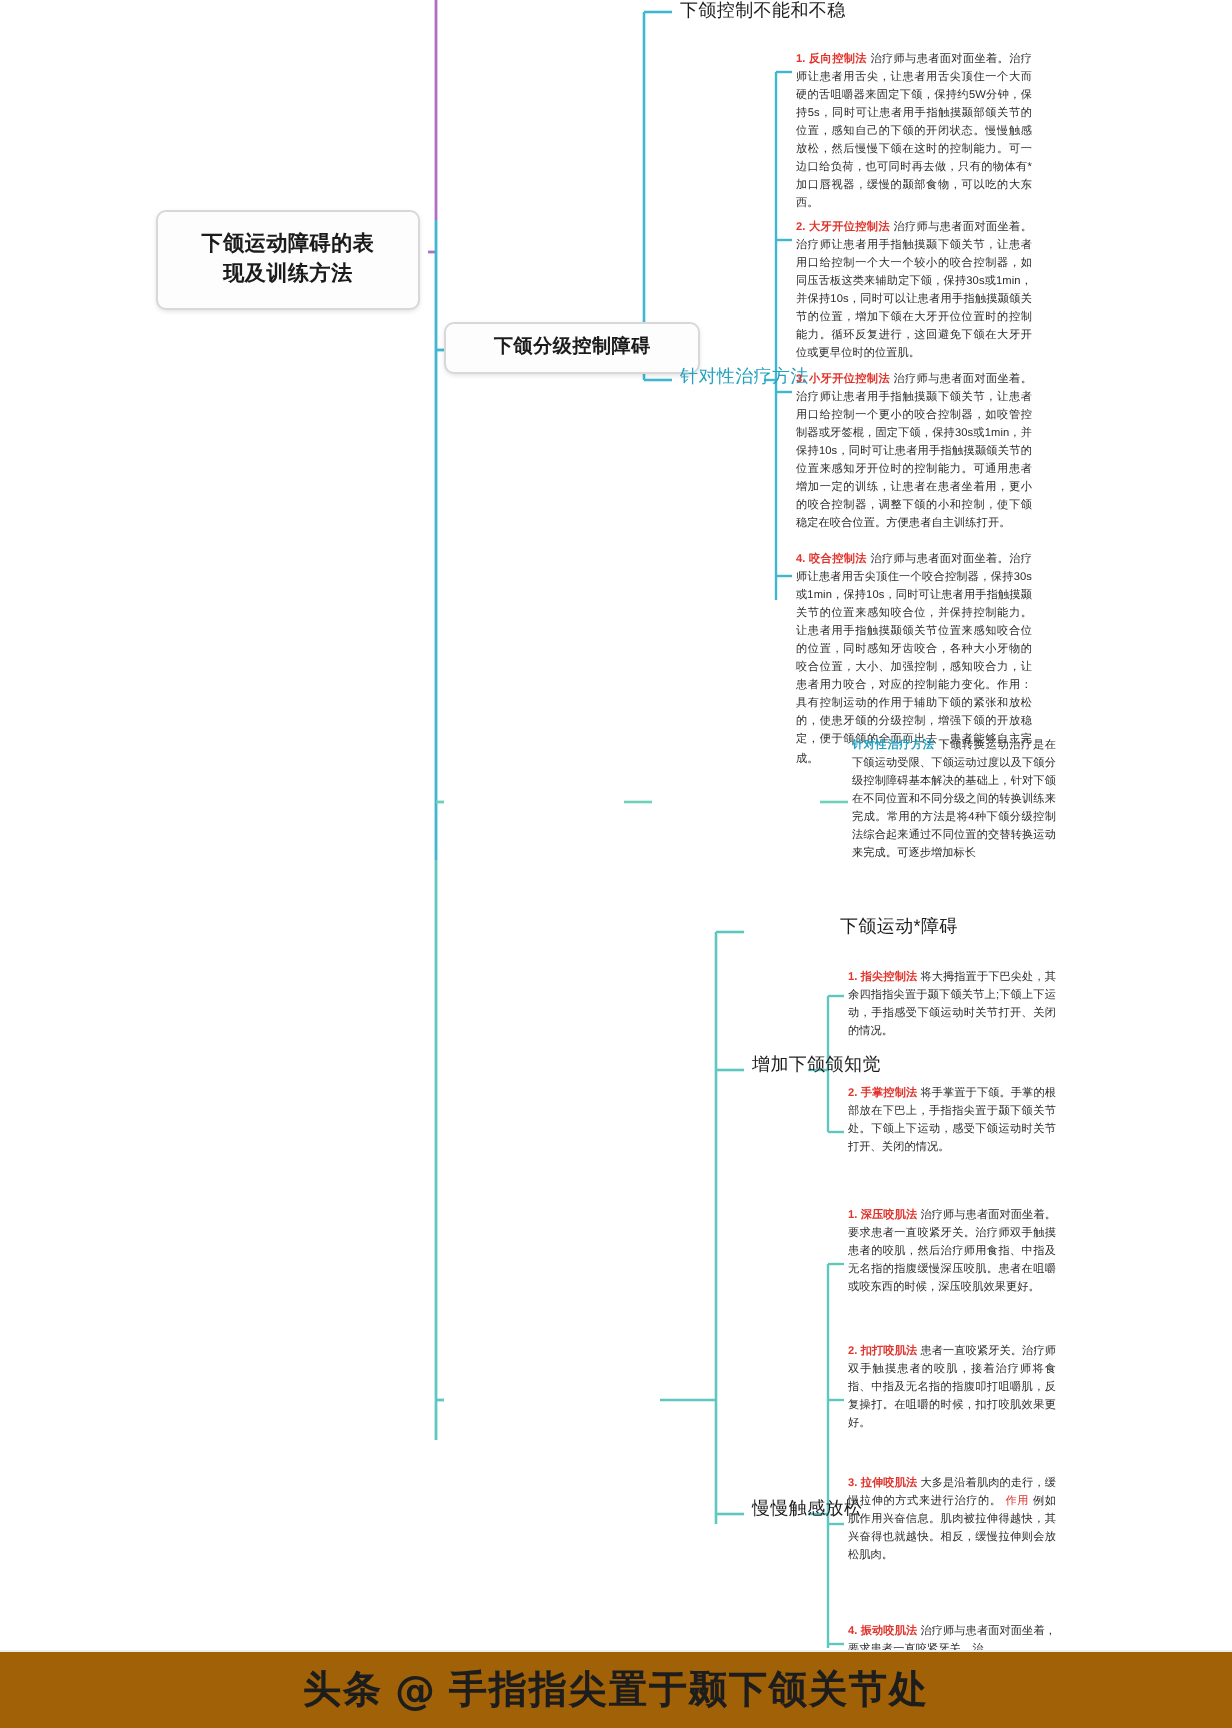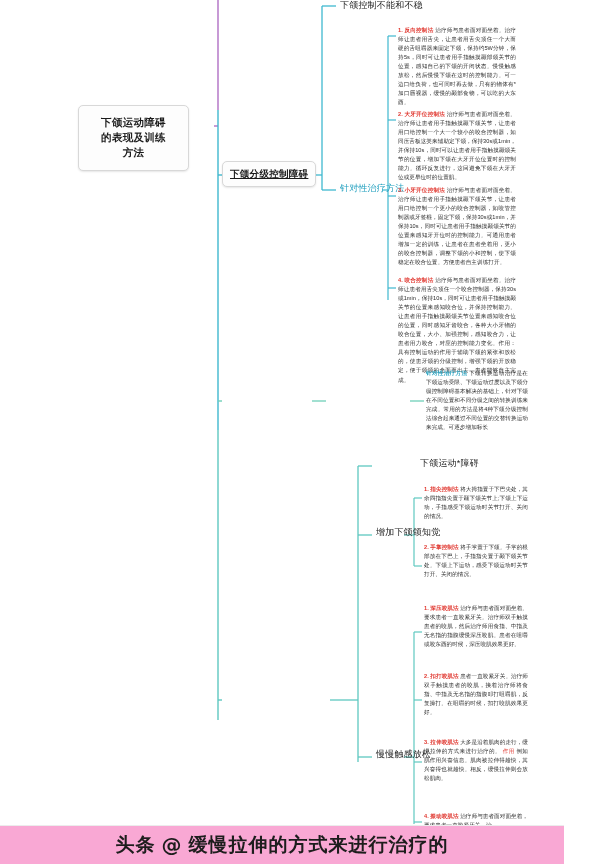--- a/index.html
+++ b/index.html
@@ -20,25 +20,25 @@
     background:#fdfdfd;
     border:1px solid #d8d8d8;
     border-radius:5px;
     color:#1b1b1b;
     text-align:center;
     box-shadow:0 1px 2px rgba(0,0,0,.10);
     line-height:1.45;
     letter-spacing:.3px;
   }
   .node.root{
-    left:78px;top:105px;width:111px;padding:9px 18px;
+    left:78px;top:105px;width:132px;padding:9px 18px;
     font-size:10.5px;font-weight:700;
   }
   .node.lvl1{
-    padding:5px 7px;font-size:9.5px;font-weight:700;white-space:nowrap;text-decoration:underline;
+    padding:5px 24px;font-size:9.5px;font-weight:700;white-space:nowrap;
   }
   .node.lvl1.teal{color:#13799a;border-color:#dcdcdc;}
   .n-grading{left:222px;top:161px;}
   .n-switch{left:222px;top:387px;}
   .n-oral{left:222px;top:686px;}
 
   
   .lbl{
     position:absolute;font-size:9px;color:#1d1d1d;line-height:1.55;
     letter-spacing:.2px;
@@ -55,22 +55,22 @@
     color:#2b2b2b;
     text-align:justify;
     letter-spacing:.05px;
   }
   .para .hd{color:#e0342c;font-weight:700;}
   .para .em{color:#e0342c;}
   .para .tl{color:#22a0bf;font-weight:700;}
 
   
   .wm{
-    position:absolute;left:0;bottom:0;width:564px;height:38px;
-    background:#f9a8d4;border-top:1px solid #ececec;
+    position:absolute;left:0;bottom:0;width:616px;height:38px;
+    background:#a16207;border-top:1px solid #ececec;
     display:flex;align-items:center;justify-content:center;gap:6px;
   }
   .wm-text{
     font-size:19px;font-weight:700;color:#1d1d1d;letter-spacing:1px;
     font-family:"DejaVu Sans",sans-serif;
   }
   .wm-at{font-size:20px;}
 </style>
 </head>
 <body>
@@ -194,16 +194,16 @@
   </div>
 
   <div class="para" style="left:424px;top:812px;width:104px;">
     <span class="hd">4. 振动咬肌法</span>
     <span>治疗师与患者面对面坐着，要求患者一直咬紧牙关。治</span>
   </div>
 
   <div class="wm">
     <span class="wm-text">头条</span>
     <span class="wm-text wm-at">@</span>
-    <span class="wm-text">缓慢拉伸的方式来进行治疗的</span>
+    <span class="wm-text">手指指尖置于颞下颌关节处</span>
   </div>
 
 </div>
 
 </body></html>

